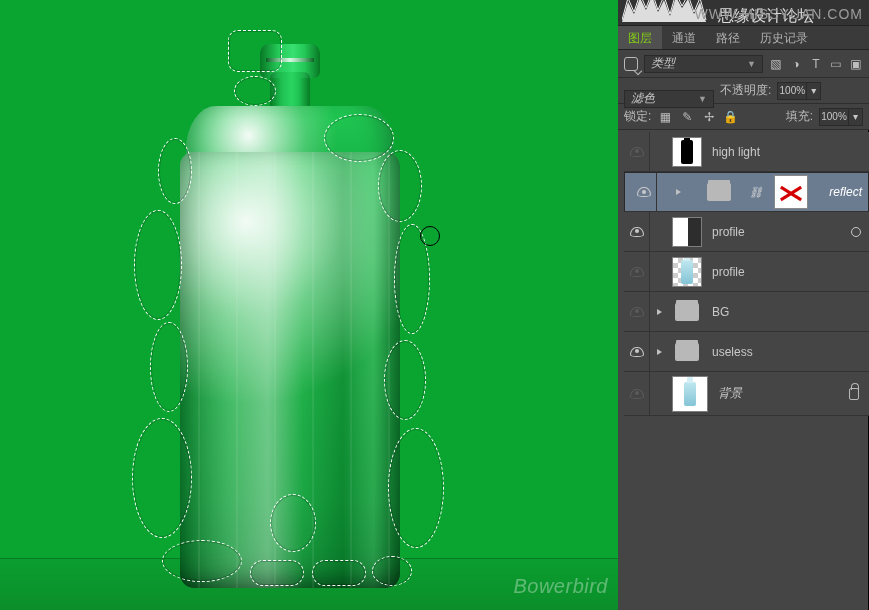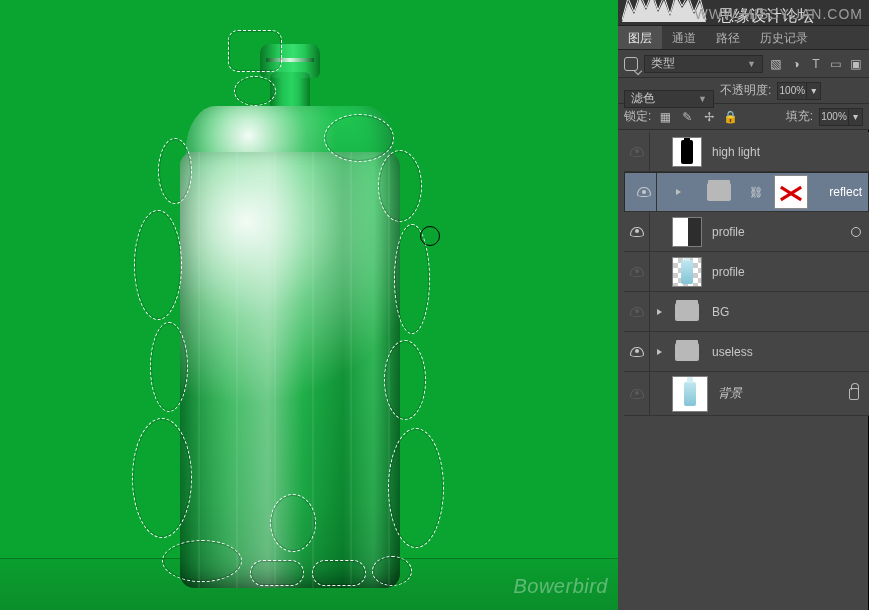--- a/index.html
+++ b/index.html
@@ -50,29 +50,29 @@
   
   .panel{position:absolute;right:0;top:0;width:251px;height:610px;
     background:#454545;color:#c8c8c8;font-size:12px;
     box-shadow:-1px 0 0 #000 inset;}
   .histogram{height:26px;background:#333;border-bottom:1px solid #222;position:relative;}
   .histogram svg{position:absolute;left:4px;top:-10px;}
   .siteline{position:absolute;left:100px;top:6px;font-size:16px;color:#ddd;font-family:Liberation Serif, serif;}
   .urlmark{position:absolute;right:6px;top:6px;font-size:14px;letter-spacing:1px;color:#9c9c9c;}
   .tabs{display:flex;height:24px;background:#3a3a3a;border-bottom:1px solid #222;}
   .tab{padding:4px 10px;color:#b0b0b0;cursor:pointer;}
-  .tab.active{background:#505050;color:#e5e5e5;}
+  .tab.active{background:#505050;color:#84cc16;}
   .toolbar,.blendbar,.lockbar{display:flex;align-items:center;height:26px;
     padding:0 6px;border-bottom:1px solid #2e2e2e;background:#424242;gap:6px;}
   .toolbar{height:28px;}
   .search{width:14px;height:14px;border:1.5px solid #b9b9b9;border-radius:3px;position:relative;}
   .search:after{content:"";position:absolute;right:-4px;bottom:-4px;width:5px;height:5px;
     border-right:1.5px solid #b9b9b9;border-bottom:1.5px solid #b9b9b9;transform:rotate(45deg);}
   .sel{flex:1;height:18px;background:#393939;border:1px solid #2a2a2a;
-    display:flex;align-items:center;padding:0 6px;justify-content:space-between;}
+    display:flex;align-items:center;padding:0 6px;justify-content:space-between;font-style:italic;}
   .sel small{font-size:9px;color:#9a9a9a;}
   .ico{width:14px;height:14px;display:inline-flex;align-items:center;justify-content:center;
     color:#bdbdbd;font-size:12px;}
   .blendbar .sel{flex:0 0 90px;margin-top:16px;}
   .label{color:#bdbdbd;}
   .spin{width:44px;height:18px;display:flex;}
   .spin span{flex:1;background:#393939;border:1px solid #2a2a2a;display:flex;
     align-items:center;justify-content:center;font-size:10px;}
   .spin .btn{flex:0 0 14px;border-left:0;}
   .lockbar .ico{width:16px;}

